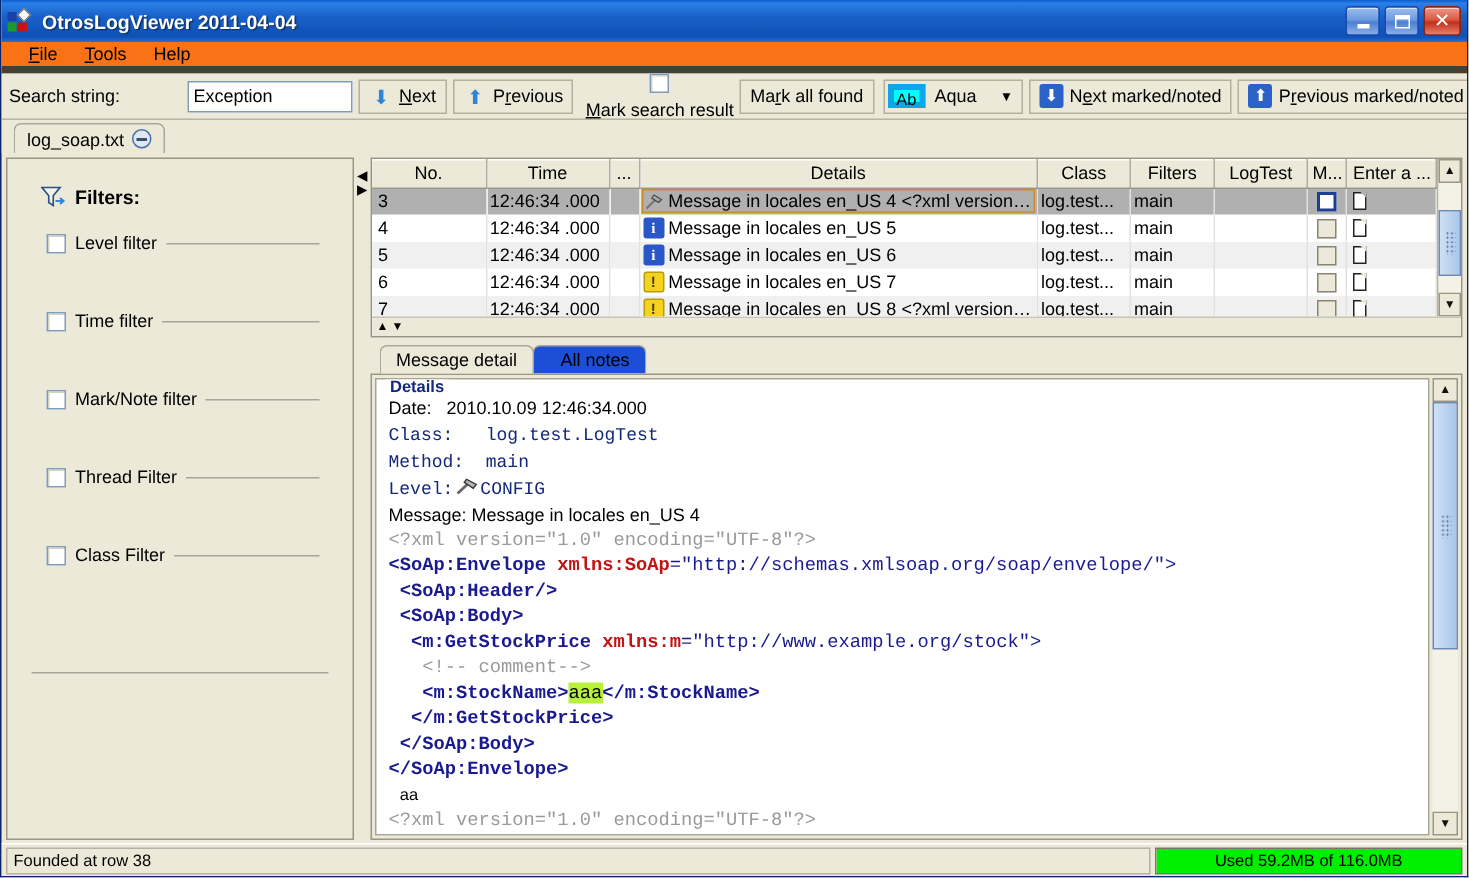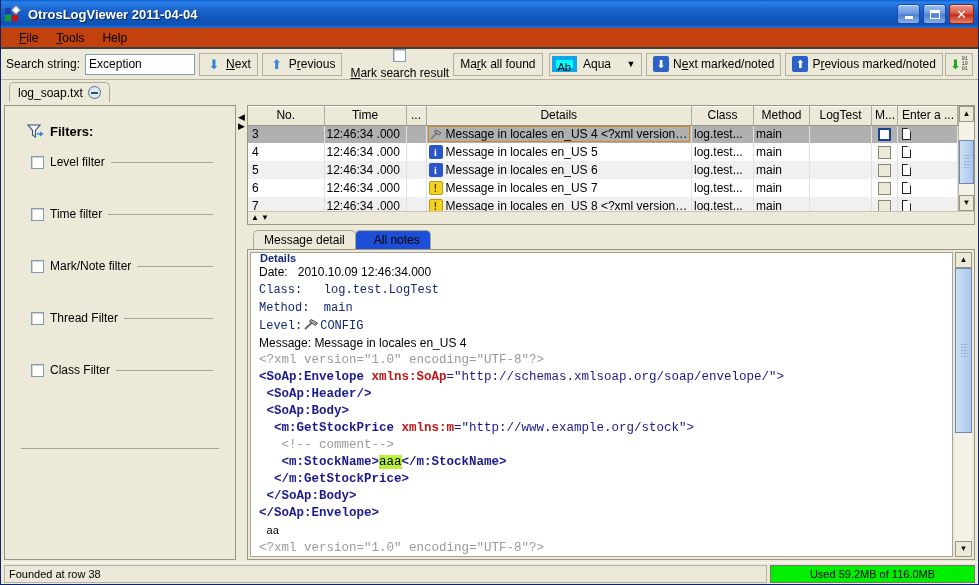--- a/index.html
+++ b/index.html
@@ -59,24 +59,24 @@
     background: linear-gradient(to bottom, #f09a8c 0%, #d85a42 45%, #c0301c 55%, #e87f68 100%);
     border-color: #8f2012;
   }
   .wbtn .gmin { width: 8px; height: 3px; background: #fff; margin-top: 6px; }
   .wbtn .gmax { width: 10px; height: 9px; border: 1px solid #fff; border-top-width: 3px; }
   .wbtn .gx { color: #fff; font-size: 13px; font-weight: bold; line-height: 1; font-family: "DejaVu Sans", sans-serif; }
 
   
   .menubar {
     height: 21px;
-    background: #c2410c;
+    background: #f97316;
     display: flex; align-items: center;
     padding-left: 9px;
-    border-bottom: 2px solid #404040;
+    border-bottom: 5px solid #404040;
   }
   .menu-item { padding: 2px 9px; font-size: 12px; color: #000; cursor: default; }
   .menu-item u { text-decoration: underline; }
 
   
   .toolbar {
     height: 31px;
     background: #ece9d8;
     display: flex; align-items: center;
     padding: 0 2px 0 5px;
@@ -85,20 +85,21 @@
   }
   .tb-label { font-size: 12px; margin-right: 5px; white-space: nowrap; }
   .tb-input {
     width: 110px; height: 21px;
     border: 1px solid #7f9db9;
     background: #fff;
     font-size: 12px;
     padding: 0 3px;
     font-family: "Liberation Sans", sans-serif;
     color: #000;
+    margin-left: 40px;
   }
   .tbtn {
     height: 23px;
     display: flex; align-items: center; gap: 4px;
     padding: 0 6px;
     border: 1px solid #b4b0a0;
     background: #ece9d8;
     font-size: 12px; white-space: nowrap;
     margin-left: 4px;
     cursor: default;
@@ -514,21 +515,21 @@
                   <col style="width:26px">
                   <col style="width:60px">
               </colgroup>
               <thead>
                 <tr>
                   <th>No.</th>
                   <th>Time</th>
                   <th>...</th>
                   <th>Details</th>
                   <th>Class</th>
-                  <th>Method</th>
+                  <th>Filters</th>
                   <th>LogTest</th>
                   <th>M...</th>
                   <th style="text-align:left;padding-left:4px;">Enter a ...</th>
                 </tr>
               </thead>
               <tbody>
                 <tr class="row-sel">
                   <td class="c-no">3</td>
                   <td class="c-time">12:46:34 .000</td>
                   <td></td>

